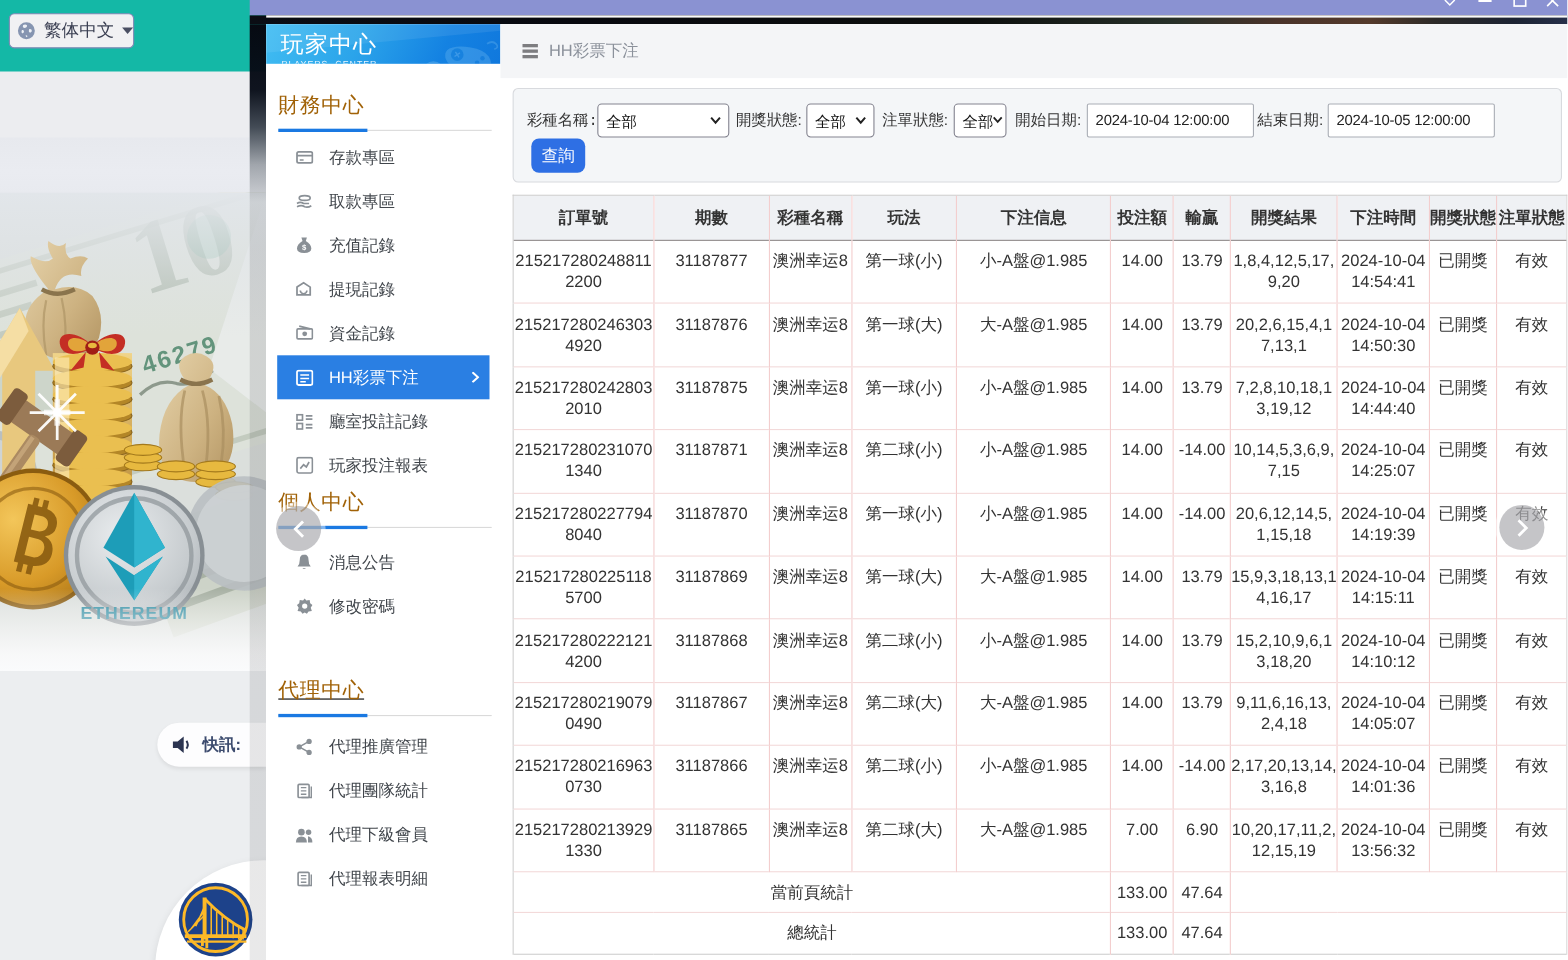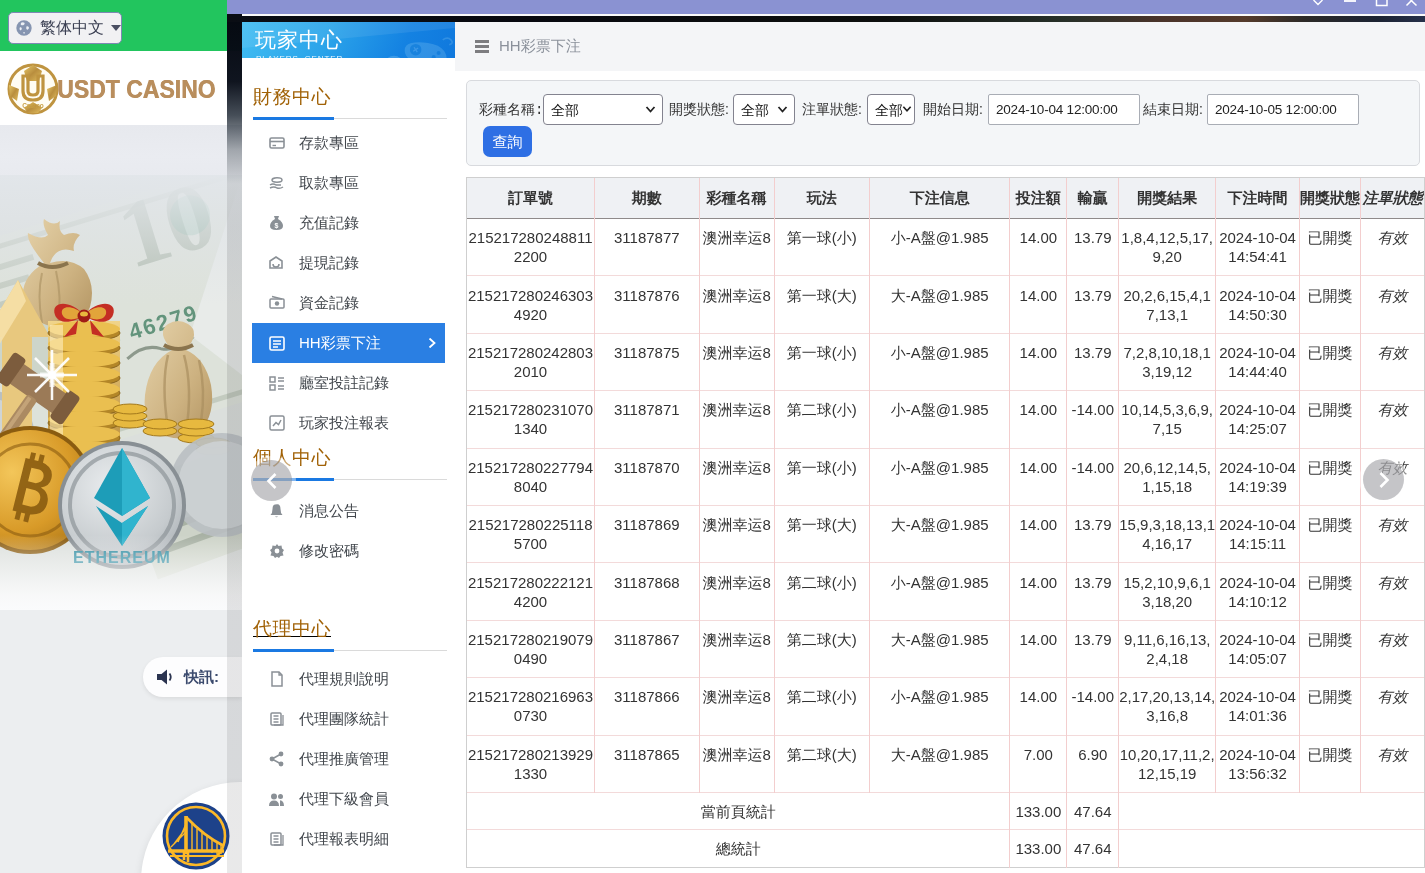--- a/index.html
+++ b/index.html
@@ -1,21 +1,21 @@
 <!DOCTYPE html>
 <html><head>
 <meta charset="utf-8">
 <style>
 * { margin:0; padding:0; box-sizing:border-box; }
 html,body { width:1425px; height:873px; overflow:hidden; font-family:"Liberation Sans",sans-serif; background:#fff; }
 #stage { position:relative; width:1425px; height:873px; overflow:hidden; }
 
 
 #leftpage { position:absolute; left:0; top:0; width:242px; height:873px; background:#ecedf0; }
-.topstrip { position:absolute; left:0; top:0; width:242px; height:65px; background:#22c55e; }
+.topstrip { position:absolute; left:0; top:0; width:242px; height:65px; background:#14b8a6; }
 .langpill { position:absolute; left:8px; top:12px; width:114px; height:32px; border:1px solid #7e88b4; border-radius:5px; display:flex; align-items:center; background:#f1f1f3; }
 .langpill .globe { width:24px; height:24px; margin-left:7px; }
 .langpill .txt { font-size:16px; color:#3a3f52; margin-left:8px; white-space:nowrap; }
 .langpill .car { margin-left:7px; width:0; height:0; border-left:5px solid transparent; border-right:5px solid transparent; border-top:6px solid #4a4f62; }
 .logostrip { position:absolute; left:0; top:51px; width:242px; height:74px; background:#fff; }
 .grayband { position:absolute; left:0; top:125px; width:242px; height:52px; background:linear-gradient(180deg,#e7e9ee 0%, #eaecf1 60%, #e8eaef 100%); }
 #photo { position:absolute; left:0; top:175px; width:242px; height:435px; overflow:hidden; }
 .botgray { position:absolute; left:0; top:610px; width:242px; height:263px; background:#eceef0; }
 .newsPill { position:absolute; left:143px; top:657px; width:99px; height:40px; background:#fdfdfe; border-radius:20px 0 0 20px; display:flex; align-items:center; box-shadow:0 2px 4px rgba(0,0,0,0.08); }
 .newsPill .tx { font-size:15px; font-weight:bold; color:#3c4b6e; margin-left:9px; }
@@ -66,21 +66,21 @@
 
 
 #tbl { position:absolute; left:11px; top:155px; border-collapse:collapse; table-layout:fixed; background:#fff; }
 #tbl th { white-space:nowrap; overflow:hidden; background:#eff1f4; font-size:15px; font-weight:bold; color:#333; border-left:1px solid #f3cece; border-top:1px solid #cfcfcf; height:41px; }
 #tbl thead tr { border-bottom:1px solid #8f8a8a; }
 #tbl td { font-size:15px; color:#333; text-align:center; border-left:1px solid #f3cece; line-height:19px; }
 #tbl tbody tr { border-bottom:1px solid #f3dada; height:57.4px; }
 #tbl tbody td:nth-child(2), #tbl tbody td:nth-child(3), #tbl tbody td:nth-child(4), #tbl tbody td:nth-child(5),
 #tbl tbody td:nth-child(6), #tbl tbody td:nth-child(7), #tbl tbody td:nth-child(10), #tbl tbody td:nth-child(11) { padding-bottom:19px; }
 #tbl .first { border-left:1px solid #cfcfcf; }
-#tbl .last { border-right:1px solid #cfcfcf;font-style:italic; }
+#tbl .last { border-right:1px solid #cfcfcf; }
 #tbl tfoot tr { border-bottom:1px solid #f3dada; height:37.5px; }
 #tbl tfoot td { border-left:none; }
 #tbl tfoot .bl { border-left:1px solid #f3cece; }
 #tbl tfoot tr.lastrow { border-bottom:1px solid #cfcfcf; }
 
 .navcirc { position:absolute; width:41px; height:41px; border-radius:50%; background:rgba(175,175,179,0.72); box-shadow:0 0 0 4px rgba(255,255,255,0.45); z-index:30; }
 .navcirc svg { position:absolute; left:50%; top:50%; transform:translate(-50%,-50%); }
 </style>
 </head>
 <body>
@@ -266,41 +266,20 @@
             <circle cx="12" cy="12" r="11.5" fill="#8695b1"></circle>
             <path d="M7.5 4 Q10.5 2.8 12.5 4 Q13.8 5.5 12 7 Q10 8.5 8.2 7.8 Q6.4 7 7.5 4 Z" fill="#eef1f6"></path>
             <path d="M6 11 Q7.8 10.6 8.5 12 Q9.2 13.8 7.8 15 Q6.4 16 5.6 14.5 Q4.9 12.6 6 11 Z" fill="#eef1f6"></path>
             <path d="M16 9.5 Q18.3 9.2 19.3 11 Q19.8 13.2 17.9 14.3 Q15.8 15 15.4 12.9 Q15.2 10.7 16 9.5 Z" fill="#eef1f6"></path>
             <path d="M11 18.2 Q12.8 17.9 13.5 19.3 L12.4 20.8 Q11 20.4 11 18.2 Z" fill="#eef1f6"></path>
           </svg>
         <span class="txt">繁体中文</span>
           <span class="car"></span>
       </div>
     </div>
-    <div class="logostrip">
-      <svg width="52" height="52" viewBox="0 0 52 52" style="position:absolute;left:7px;top:12px;">
-        <defs>
-            <linearGradient id="gold" x1="0" y1="0" x2="1" y2="1">
-              <stop offset="0" stop-color="#e8c96a"></stop>
-              <stop offset="0.5" stop-color="#b98e3e"></stop>
-              <stop offset="1" stop-color="#e0bc5d"></stop>
-            </linearGradient>
-          </defs>
-        <circle cx="26" cy="26" r="24" fill="#fffdf4" stroke="#bf9440" stroke-width="3"></circle>
-        <g fill="url(#gold)">
-          <path d="M26 2 L35 8 L32 18 L20 18 L17 8 Z"></path>
-          <path d="M2 22 L12 26 L10 38 L3 33 Z"></path>
-          <path d="M50 22 L40 26 L42 38 L49 33 Z"></path>
-          <path d="M17 45 L26 39 L35 45 L31 50 L21 50 Z"></path>
-        </g>
-        <path d="M16 13 L16 28 Q16 37 26 37 Q36 37 36 28 L36 13 L31 13 L31 28 Q31 32 26 32 Q21 32 21 28 L21 13 Z" fill="none" stroke="#bf9440" stroke-width="3.2"></path>
-        <text x="26" y="45" font-size="6.5" fill="#c8a045" text-anchor="middle" font-weight="bold">Casino</text>
-      </svg>
-      <div style="position:absolute;left:57px;top:24px;font-size:25px;font-weight:bold;color:#b98e5d;letter-spacing:0px;white-space:nowrap;transform:scaleX(0.92);transform-origin:left;text-shadow:0.6px 0 0 #b98e5d;">USDT CASINO</div>
-    </div>
     <div class="newsPill">
       <svg width="18" height="16" viewBox="0 0 18 16" style="margin-left:14px;">
           <path d="M0 5 L4.5 5 L10 0.5 L10 15.5 L4.5 11 L0 11 Z" fill="#2b3450"></path>
           <path d="M12.5 4.5 Q15 8 12.5 11.5" fill="none" stroke="#2b3450" stroke-width="1.8"></path>
         </svg>
         <span class="tx">快訊:</span>
     </div>
     <div class="gswWhite"></div>
     <svg width="68" height="68" viewBox="0 0 68 68" style="position:absolute;left:162px;top:802px;">
       <circle cx="34" cy="34" r="33.5" fill="#1d428a"></circle>
@@ -469,47 +448,38 @@
       <div class="sechead" style="top:595px;text-decoration:underline;">
           <div class="st">代理中心</div>
           <div class="sline">
             <div class="gray"></div>
             <div class="blue"></div>
           </div>
         </div>
       <ul class="menu" style="top:637px;">
         <li>
             <span class="ic">
-              <svg width="14" height="16" viewBox="0 0 14 16">
-                <path d="M2 1 L9 1 L12 4 L12 15 L2 15 Z" fill="none" stroke="#8a9096" stroke-width="1.5"></path>
-                <path d="M9 1 L9 4 L12 4" fill="none" stroke="#8a9096" stroke-width="1.3"></path>
-              </svg>
-            </span>
-            <span class="lbl">代理規則說明</span>
-          </li>
-        <li>
-            <span class="ic">
-              <svg width="16" height="16" viewBox="0 0 16 16">
-                <rect x="2" y="2" width="10" height="12" rx="1" fill="none" stroke="#8a9096" stroke-width="1.5"></rect>
-                <path d="M14 4 L14 14 L5 14" fill="none" stroke="#8a9096" stroke-width="1.3"></path>
-                <path d="M4.5 5 L9.5 5 M4.5 8 L9.5 8 M4.5 11 L9.5 11" stroke="#8a9096" stroke-width="1.3"></path>
-              </svg>
-            </span>
-            <span class="lbl">代理團隊統計</span>
-          </li>
-        <li>
-            <span class="ic">
               <svg width="15" height="16" viewBox="0 0 15 16">
                 <circle cx="12" cy="3" r="2.4" fill="#8a9096"></circle>
                 <circle cx="3" cy="8" r="2.4" fill="#8a9096"></circle>
                 <circle cx="12" cy="13" r="2.4" fill="#8a9096"></circle>
                 <path d="M3 8 L12 3 M3 8 L12 13" stroke="#8a9096" stroke-width="1.5"></path>
               </svg>
             </span>
             <span class="lbl">代理推廣管理</span>
+          </li>
+        <li>
+            <span class="ic">
+              <svg width="16" height="16" viewBox="0 0 16 16">
+                <rect x="2" y="2" width="10" height="12" rx="1" fill="none" stroke="#8a9096" stroke-width="1.5"></rect>
+                <path d="M14 4 L14 14 L5 14" fill="none" stroke="#8a9096" stroke-width="1.3"></path>
+                <path d="M4.5 5 L9.5 5 M4.5 8 L9.5 8 M4.5 11 L9.5 11" stroke="#8a9096" stroke-width="1.3"></path>
+              </svg>
+            </span>
+            <span class="lbl">代理團隊統計</span>
           </li>
         <li>
             <span class="ic">
               <svg width="17" height="15" viewBox="0 0 17 15">
                 <circle cx="6" cy="4.5" r="3" fill="#8a9096"></circle>
                 <path d="M1 14 Q1 8.5 6 8.5 Q11 8.5 11 14 Z" fill="#8a9096"></path>
                 <circle cx="12.5" cy="4.5" r="2.5" fill="#8a9096"></circle>
                 <path d="M12 8.2 Q16 8.8 16 14 L12 14" fill="#8a9096"></path>
               </svg>
             </span>

